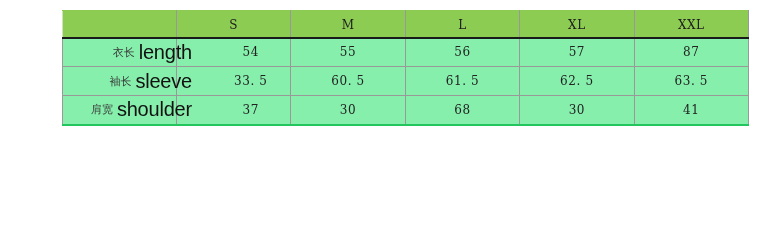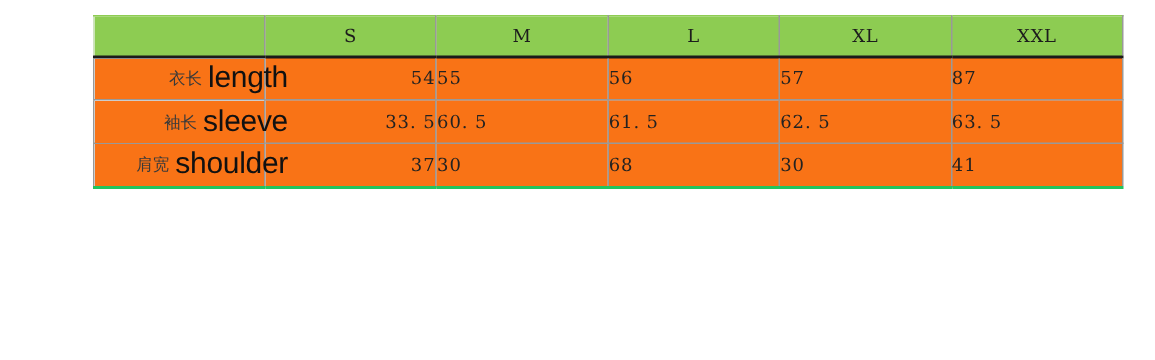--- a/index.html
+++ b/index.html
@@ -60,21 +60,21 @@
     font-family: "DejaVu Serif", serif;
     font-size: 12px;
     font-weight: normal;
     color: #1c1c1c;
     letter-spacing: 0.5px;
   }
 
   
   .data-row td {
     height: 29px;
-    background: #f97316;
+    background: #86efac;
     vertical-align: middle;
     margin-top: 40px;
   }
   .data-row.r-last td {
     border-bottom: 2px solid #22c55e;
   }
 
   
   .cell-label {
     position: relative;
@@ -101,28 +101,29 @@
     font-size: 20px;
     font-weight: 300;
     color: #111111;
     vertical-align: middle;
     margin-left: 4px;
     letter-spacing: -0.2px;
   }
 
   
   .cell-val {
+    text-align: center;
     font-family: "DejaVu Serif", serif;
     font-size: 12px;
     color: #222222;
     letter-spacing: 0.6px;
   }
   
   .cell-val.col-s {
-    text-align: right;
+    text-align: center;
     padding-left: 34px !important;
   }
 </style>
 </head>
 <body>
 
 <div class="page">
 
   <table class="size-table">
     <colgroup>

